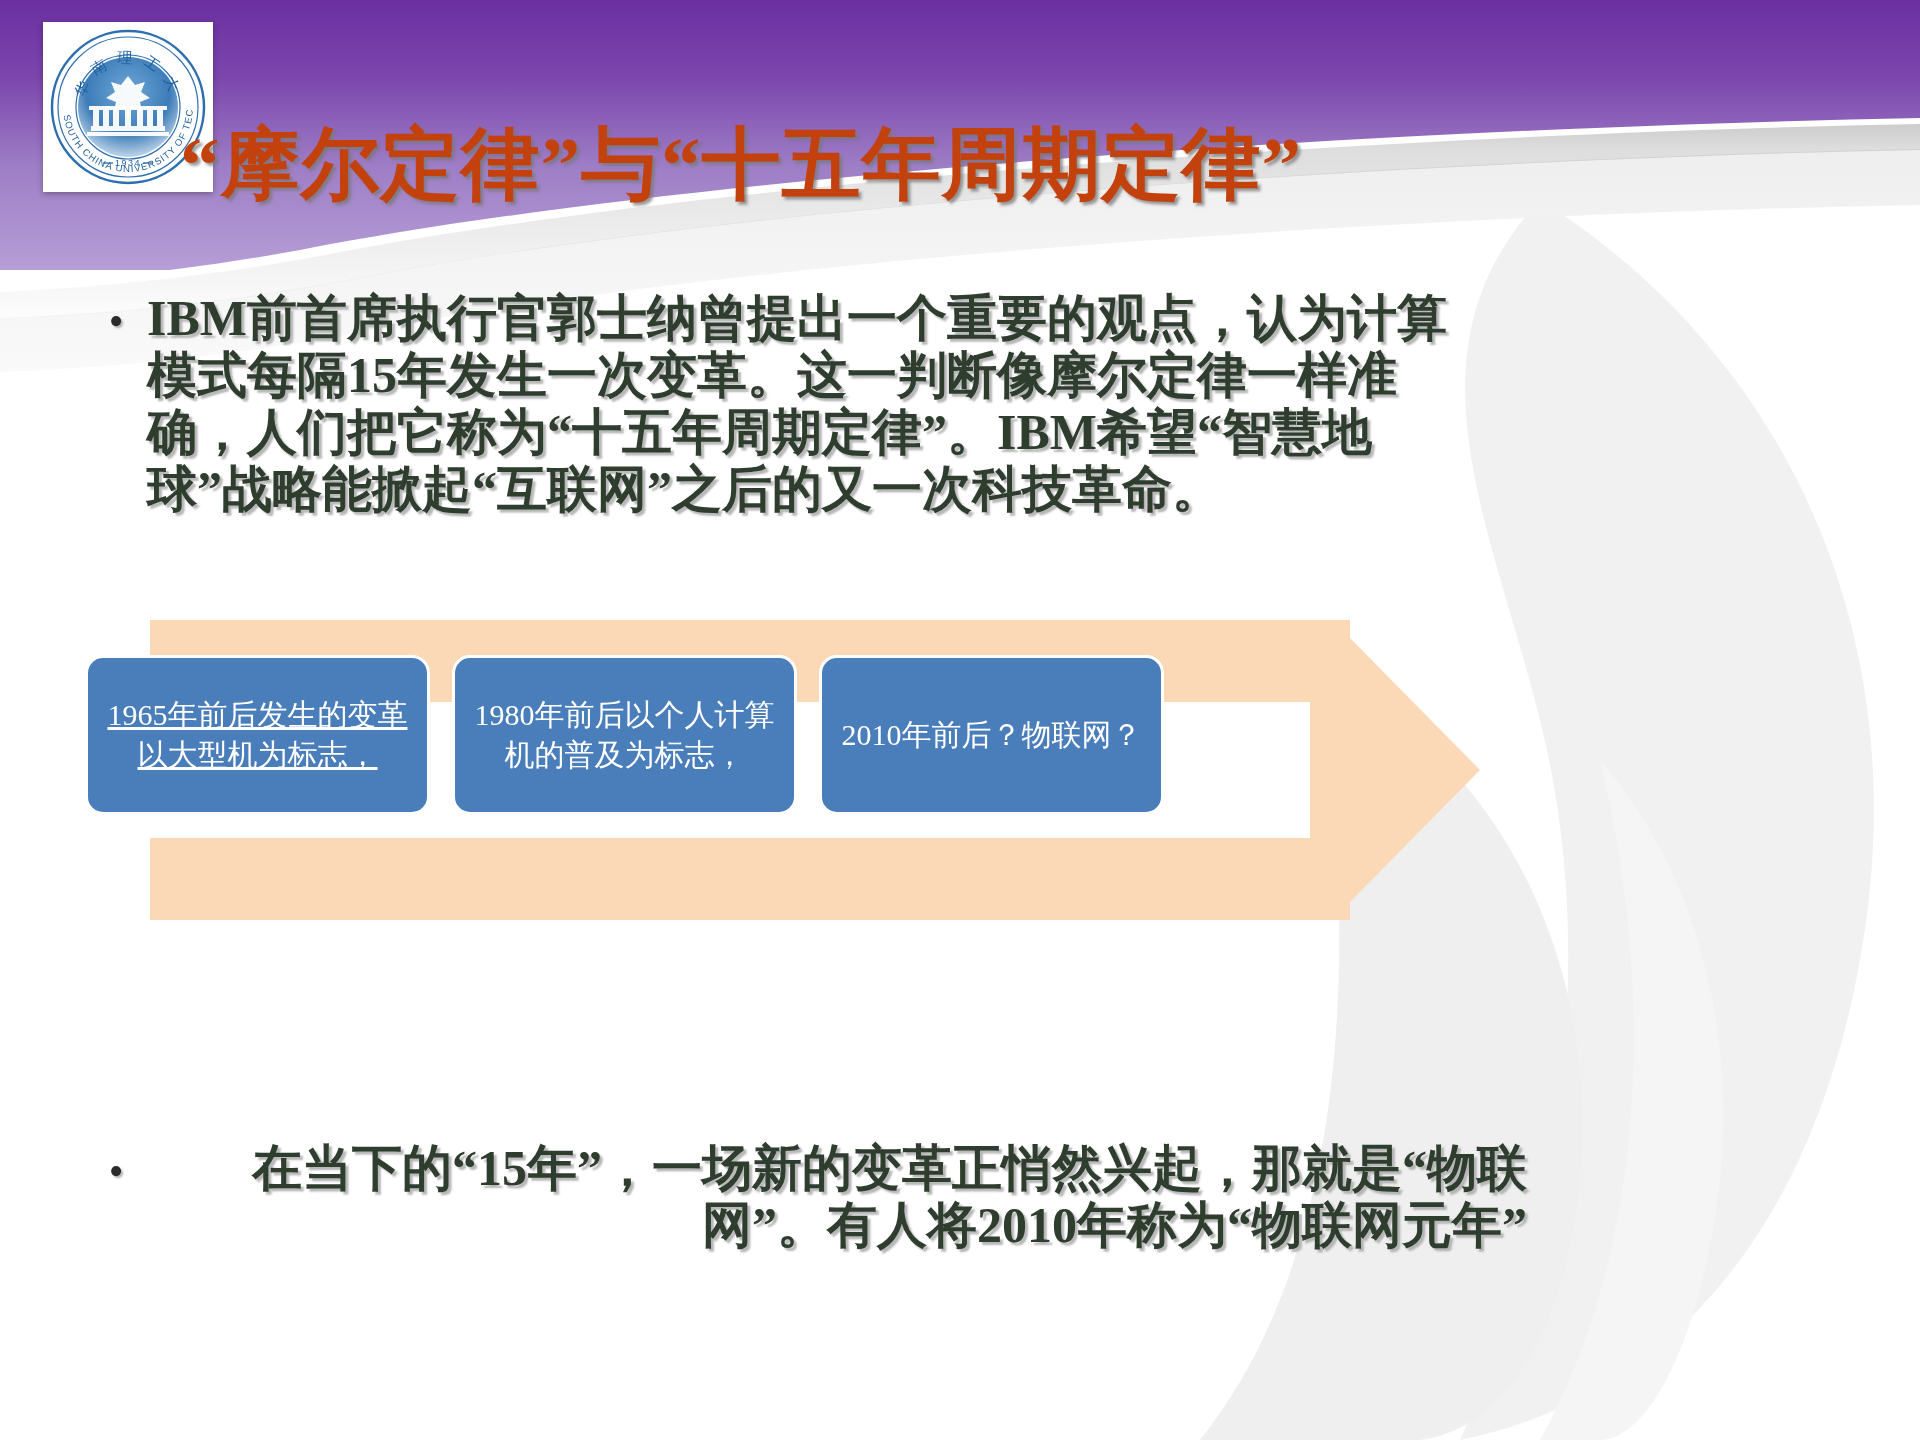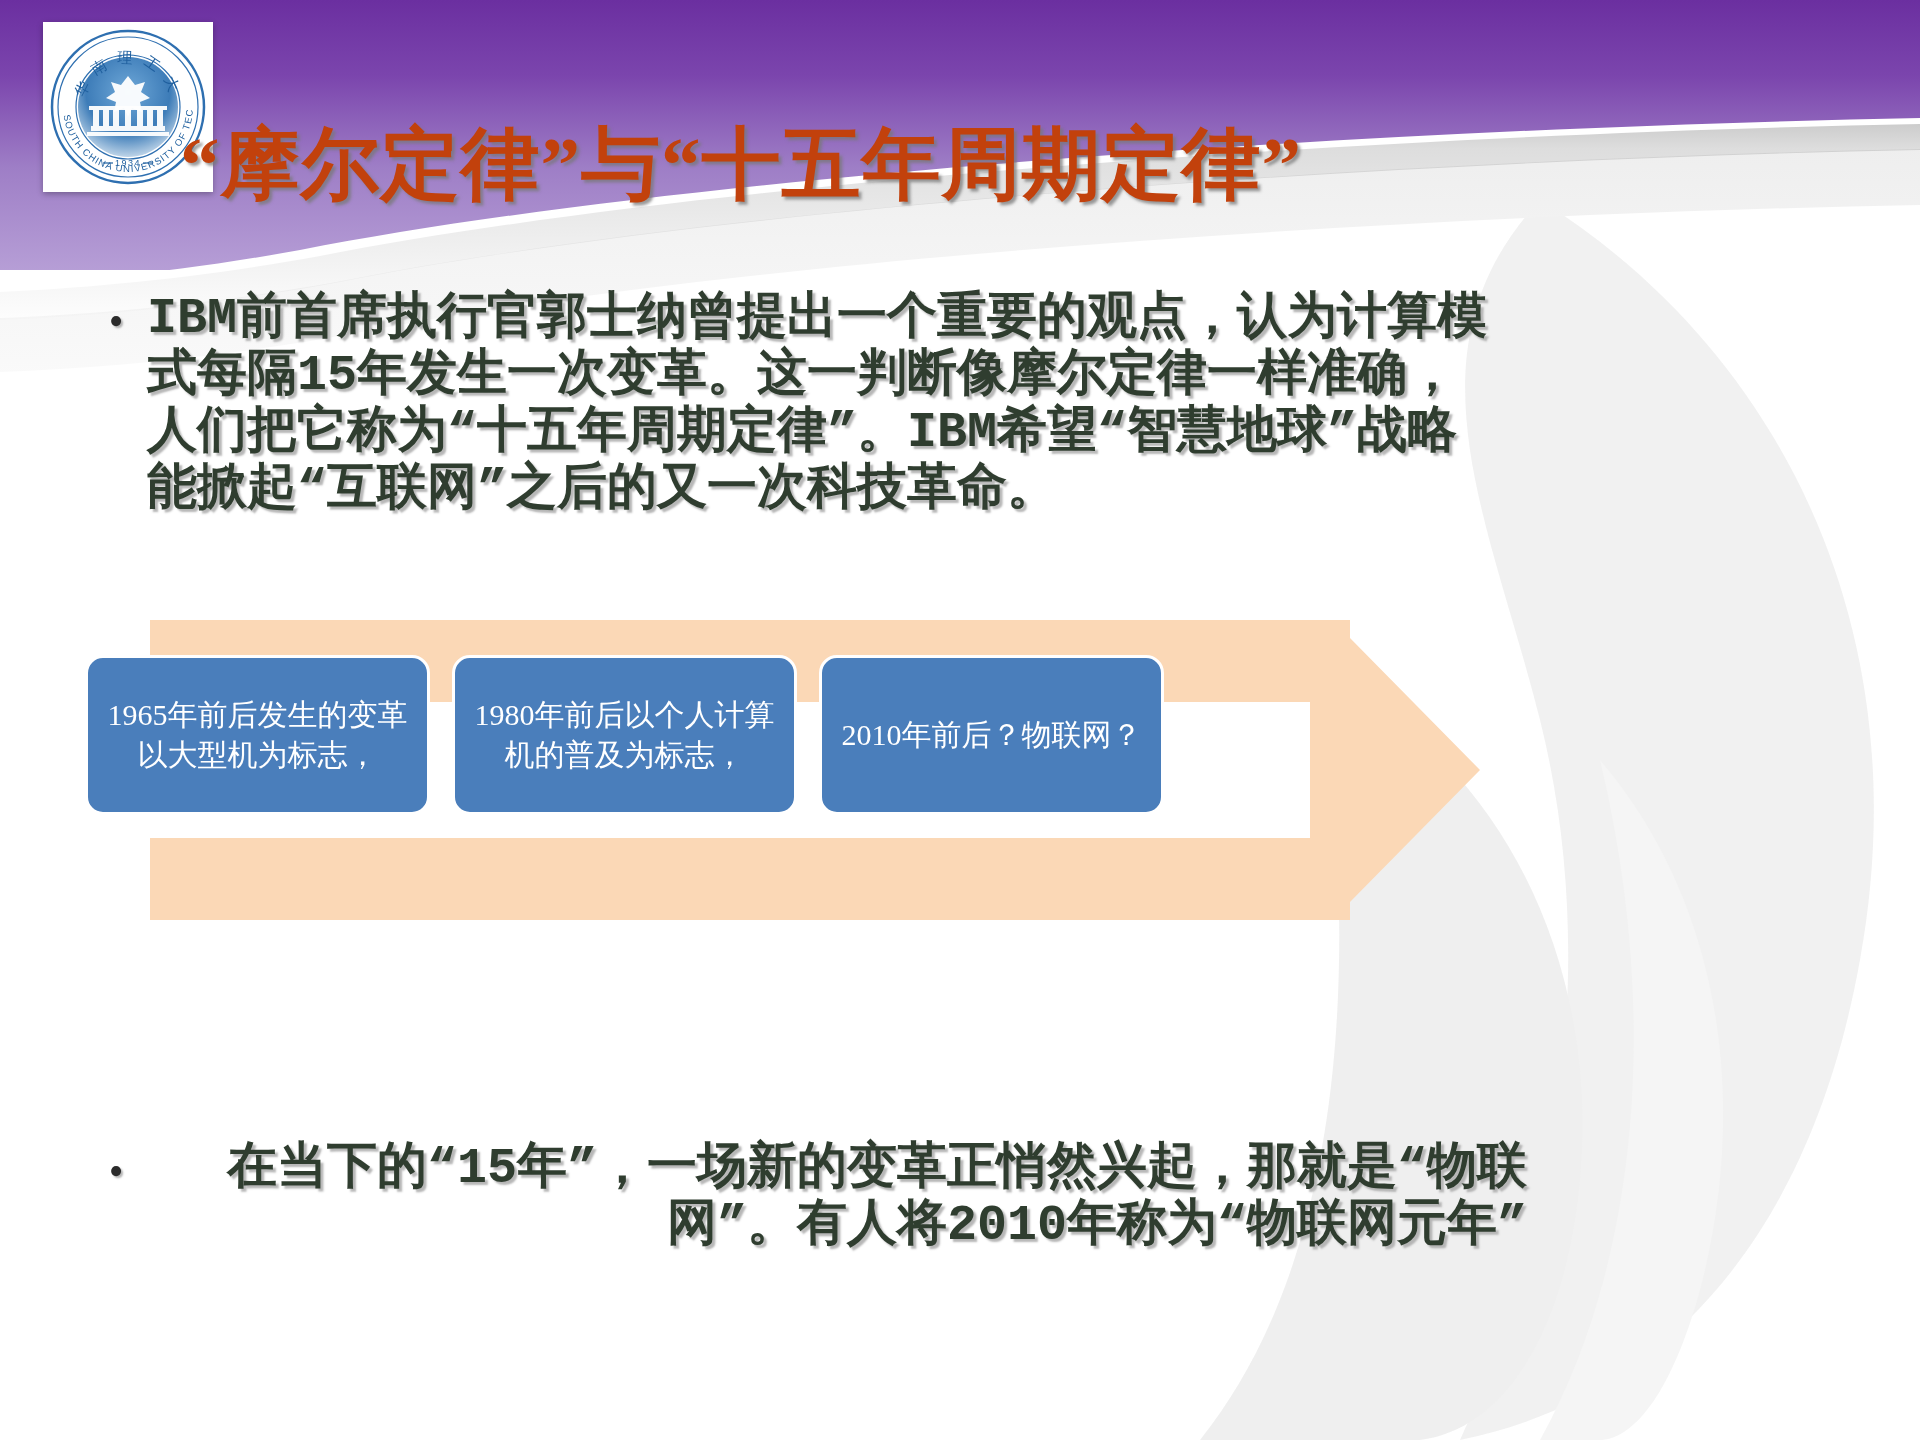--- a/index.html
+++ b/index.html
@@ -56,21 +56,21 @@
   .bullet{
     position:absolute;display:flex;align-items:flex-start;
   }
   .bullet .dot{
     color:#2b2b2b;font-size:42px;line-height:1;
     width:62px;flex:0 0 62px;text-align:center;
     text-shadow:2px 2px 2px rgba(150,150,150,.7);
     padding-top:10px;
   }
   .bullet .txt{
-    font-family:Liberation Mono, monospace;
+    font-family:Liberation Serif, serif;
     font-size:50px;line-height:57px;color:#2f3d2f;
     font-weight:bold;
     text-shadow:3px 3px 2px rgba(170,170,170,.85);
   }
   #bullet1{left:85px;top:290px;width:1440px;}
   #bullet1 .txt{width:1340px;letter-spacing:0px;}
   #bullet2{left:85px;top:1140px;width:1480px;}
   #bullet2 .txt{width:1380px;text-align:right;}
 
   
@@ -85,21 +85,21 @@
     background:#4a7ebb;
     border:3px solid #ffffff;
     box-sizing:border-box;
     display:flex;align-items:center;justify-content:center;
     color:#ffffff;
     font-family:"Liberation Serif",serif;
     font-size:30px;line-height:40px;
     text-align:center;
     padding:6px 14px;
   }
-  .pbox:nth-child(1){width:345px;}
+  .pbox:nth-child(1){width:345px;text-decoration:underline;}
   .pbox:nth-child(2){width:345px;}
   .pbox:nth-child(3){width:345px;}
   .pbox:nth-child(4){width:345px;}
   .pbox .inner{width:100%;}
 </style>
 </head>
 <body>
 
 <div id="slide">
 

